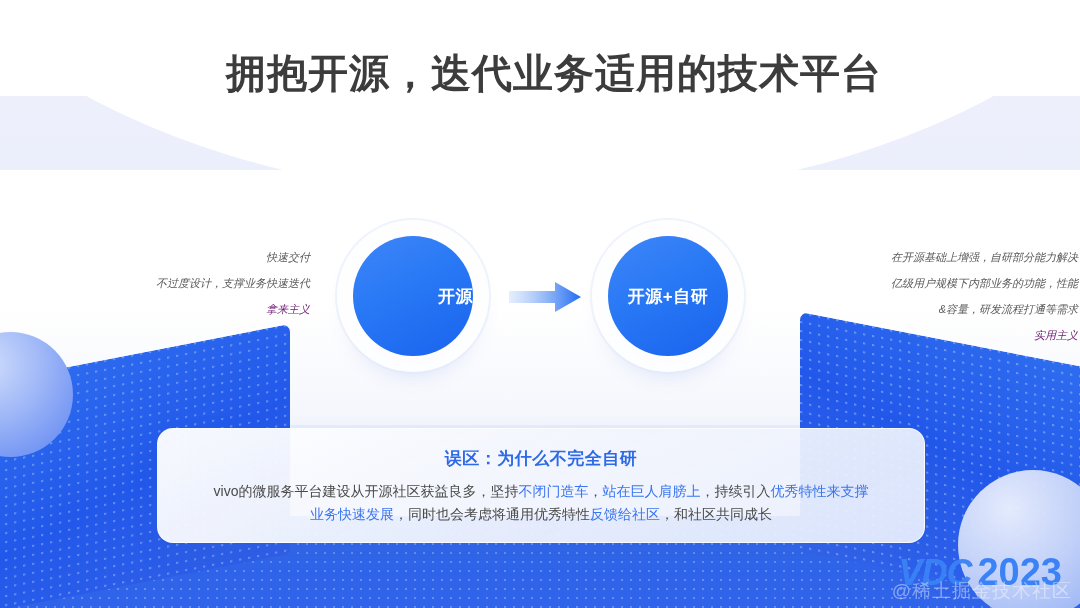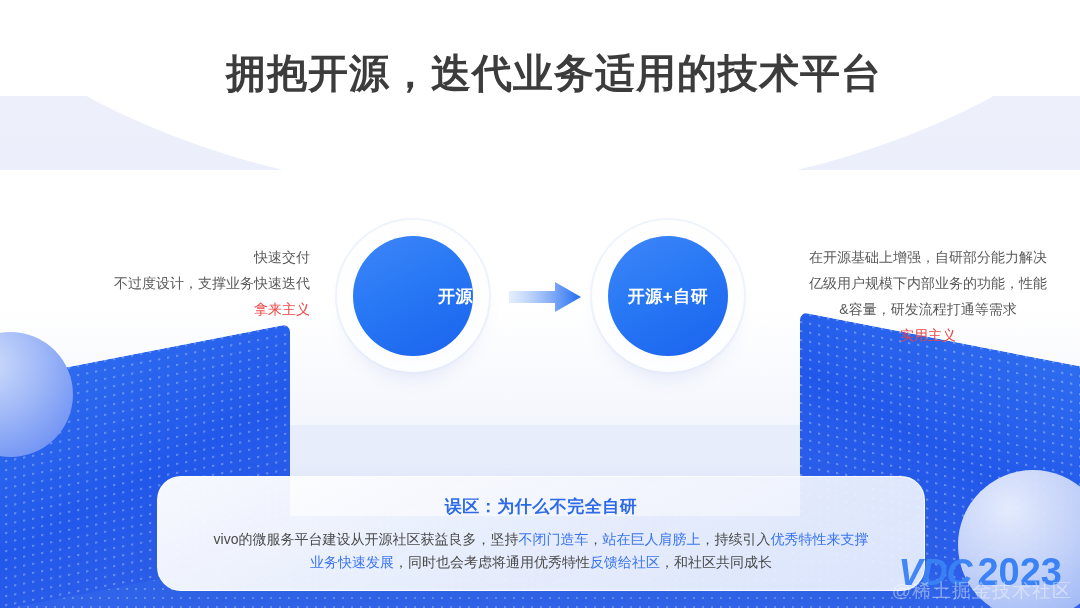--- a/index.html
+++ b/index.html
@@ -82,48 +82,47 @@
     text-align:center;
     font-size:40px; font-weight:700; letter-spacing:1px;
     color:#3c3c3c;
     white-space:nowrap;
     margin-left:28px;
   }
 
   
   .diagram { position:absolute; left:0; right:0; top:230px; height:180px; }
 
-  .side-text { position:absolute; font-size:14px; line-height:26px; color:#595959; }
+  .side-text { position:absolute; font-size:11px; line-height:26px; color:#595959;font-style:italic; }
   .side-text.left  { left:60px;  top:14px; width:250px; text-align:right; }
-  .side-text.right { left:778px; top:14px; width:300px; text-align:center; }
-  .side-text .accent { color:#ef4444; }
+  .side-text.right { left:778px; top:14px; width:300px; text-align:right; }
+  .side-text .accent { color:#701a75; }
 
   .node {
     position:absolute; width:120px; height:120px; border-radius:50%;
     background:linear-gradient(152deg,#3e86f8 0%,#2878f5 45%,#1a63ee 100%);
     display:flex; align-items:center; justify-content:center;
     color:#ffffff; font-size:17px; font-weight:700; letter-spacing:.5px;
     box-shadow:0 0 0 16px rgba(255,255,255,.92),
                0 0 0 18px rgba(226,233,250,.55),
                0 14px 26px rgba(46,92,200,.22);
     white-space:nowrap;
   }
   .node-left  { left:353px; top:6px;justify-content:flex-end; }
   .node-right { left:608px; top:6px; }
 
   .arrow { position:absolute; left:509px; top:50px; width:74px; height:34px; }
 
   
   .note-panel {
     position:absolute; left:157px; top:428px; width:768px; height:115px;
-    border-radius:24px;
+    border-radius:16px;
     background:linear-gradient(155deg, rgba(255,255,255,.96) 0%, rgba(243,246,253,.94) 45%, rgba(233,239,252,.92) 100%);
     box-shadow:0 10px 26px rgba(60,90,170,.10);
     border:1px solid rgba(255,255,255,.75);
-    margin-top:48px;
   }
   .note-title {
     margin-top:18px; text-align:center;
     font-size:17px; font-weight:700; letter-spacing:.5px; color:#2d6ae8;
   }
   .note-body {
     margin-top:10px; text-align:center;
     font-size:14px; line-height:23px; color:#4a4a4a;
   }
   .note-body .accent { color:#3a74ef; }

